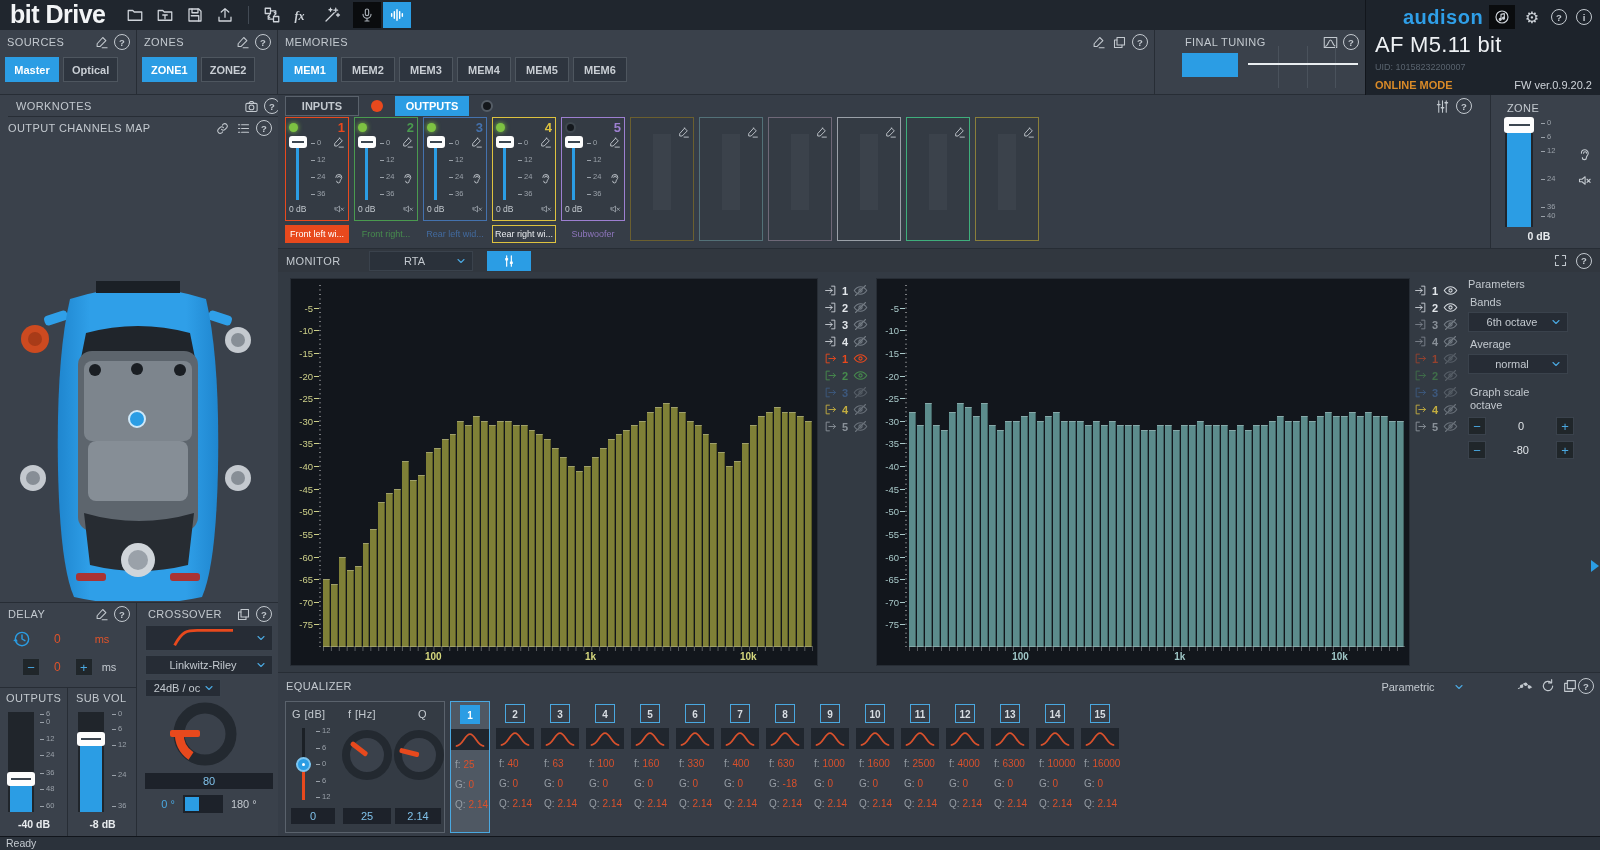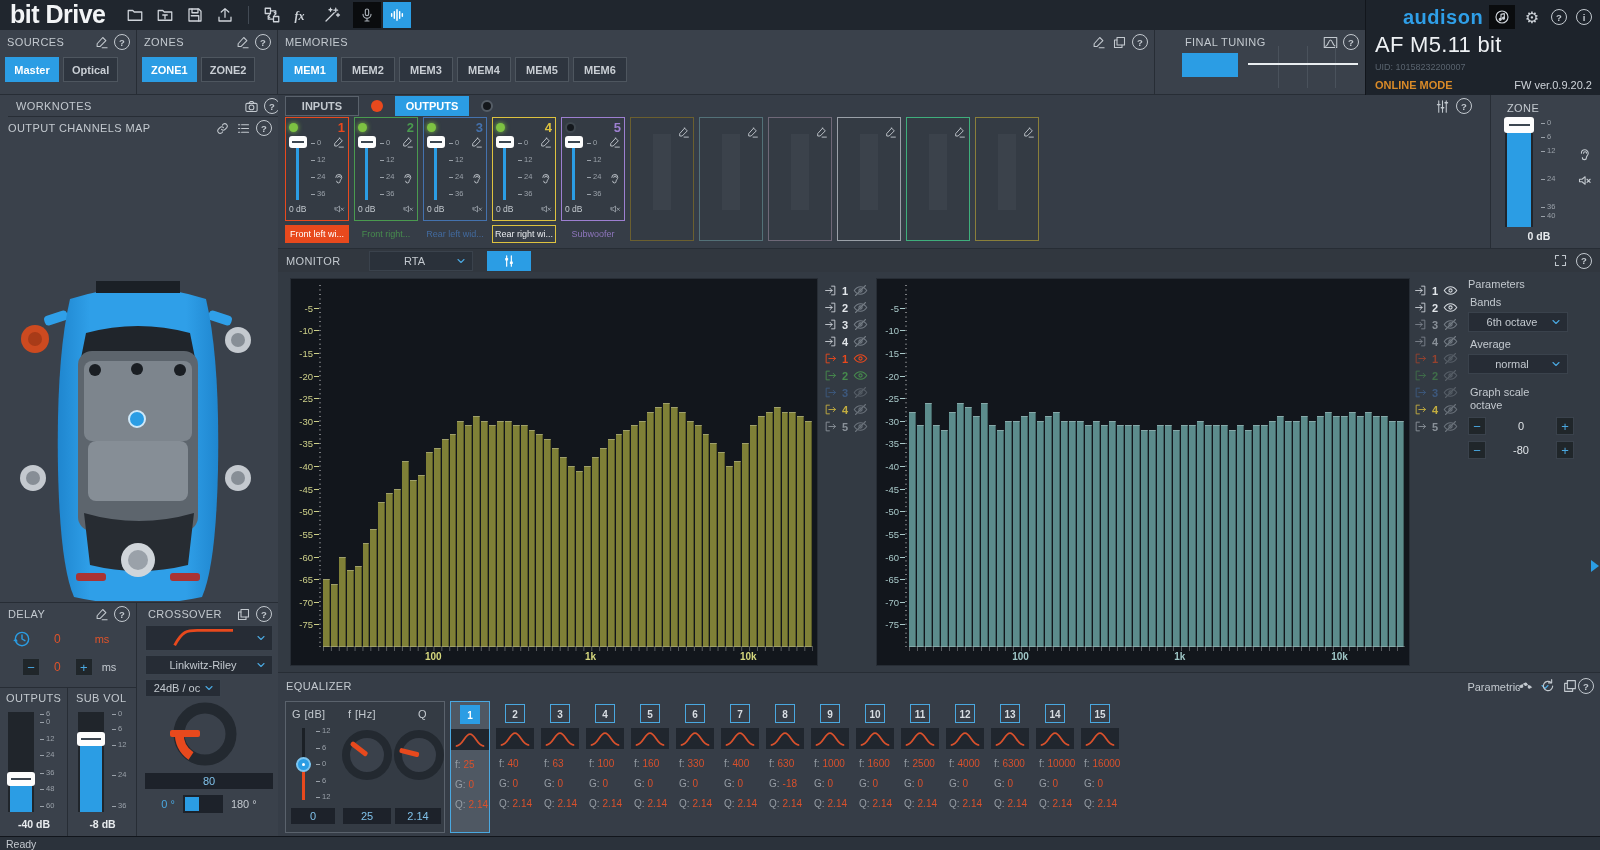--- a/index.html
+++ b/index.html
@@ -137,21 +137,21 @@
         border:1px solid #4aa8e0;font-size:10px;font-weight:700;color:#d8dde2;box-sizing:border-box;}
   .eqband.sel .bnum{background:#2b9de4;border-color:#2b9de4;color:#fff;}
   .bellbox{margin:5px auto 0;width:38px;height:21px;background:#20262e;display:flex;align-items:center;justify-content:center;}
   .bq{margin-top:9px;font-size:10px;text-align:left;padding-left:4px;white-space:nowrap;}
   .bq .pfx{color:#959ca4;}
   .bq .val{color:#d9512c;margin-left:3px;}
   .vbox{position:absolute;background:#1d222a;color:#7fc0e8;font-size:11px;text-align:center;
         height:16px;line-height:16px;}
   
   #statusbar{left:0;top:836px;width:1600px;height:14px;background:#2b323b;border-top:1px solid #12161c;
-             font-size:10.5px;color:#c3c9cf;display:flex;align-items:center;padding-left:6px;box-sizing:border-box;}
+             font-size:10.5px;color:#c3c9cf;display:flex;align-items:flex-start;padding-left:6px;box-sizing:border-box;}
   .expander{position:absolute;right:1px;top:288px;width:0;height:0;border-top:6px solid transparent;
             border-bottom:6px solid transparent;border-left:8px solid #2b9de4;}
 </style>
 </head>
 <body>
 
 <div id="topbar" class="abs">
   <div id="logo">bit Drive</div>
   <span class="ic tbicon">
       <svg viewBox="0 0 24 24" fill="none" stroke="currentColor" stroke-width="1.7" stroke-linecap="round" stroke-linejoin="round">
@@ -1402,21 +1402,21 @@
         <span class="stepval">-80</span>
         <button class="stepbtn">+</button>
       </div>
     </div>
     <div class="expander"></div>
   </div>
 
   <div id="eq">
     <div id="eqhead">
       <span class="sec-title">EQUALIZER</span>
-      <div class="dd" style="position:absolute;left:1166px;top:4px;width:112px;height:20px;background:transparent;border:none">
+      <div class="dd" style="position:absolute;left:1080px;top:4px;width:112px;height:20px;background:transparent;border:none">
         <span class="grow">Parametric</span>
         <span class="ic chev">
             <svg viewBox="0 0 24 24" fill="none" stroke="currentColor" stroke-width="1.7" stroke-linecap="round" stroke-linejoin="round">
               <path d="M6 9l6 6 6-6" stroke-width="2.2"></path>
             </svg>
           </span>
       </div>
       <span class="ic hicon" style="position:absolute;left:1232px;top:5px;width:18px;height:16px">
           <svg viewBox="0 0 24 24" fill="none" stroke="currentColor" stroke-width="1.7" stroke-linecap="round" stroke-linejoin="round">
             <path d="M2 16c5 0 5-8 10-8 4 0 5 6 10 6" stroke-width="1.4"></path>

